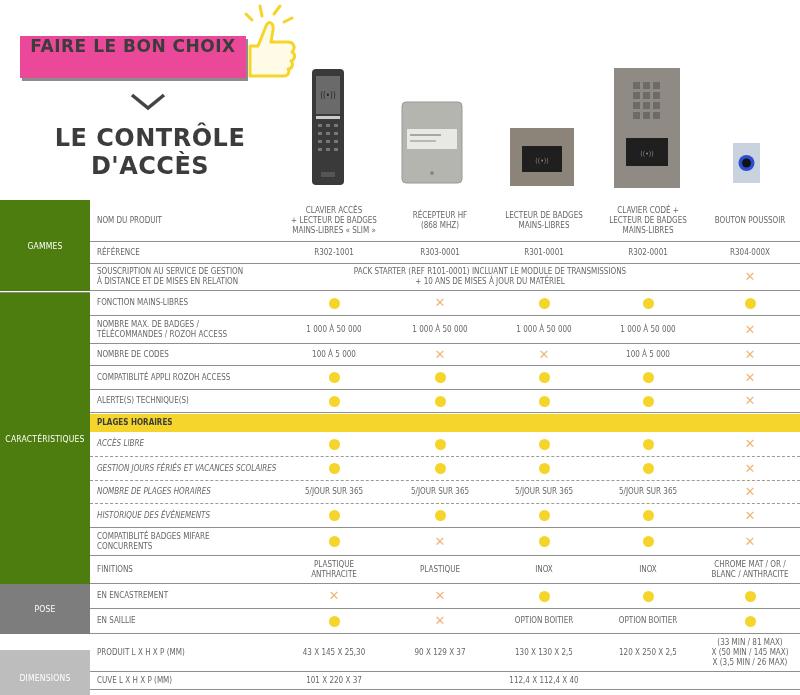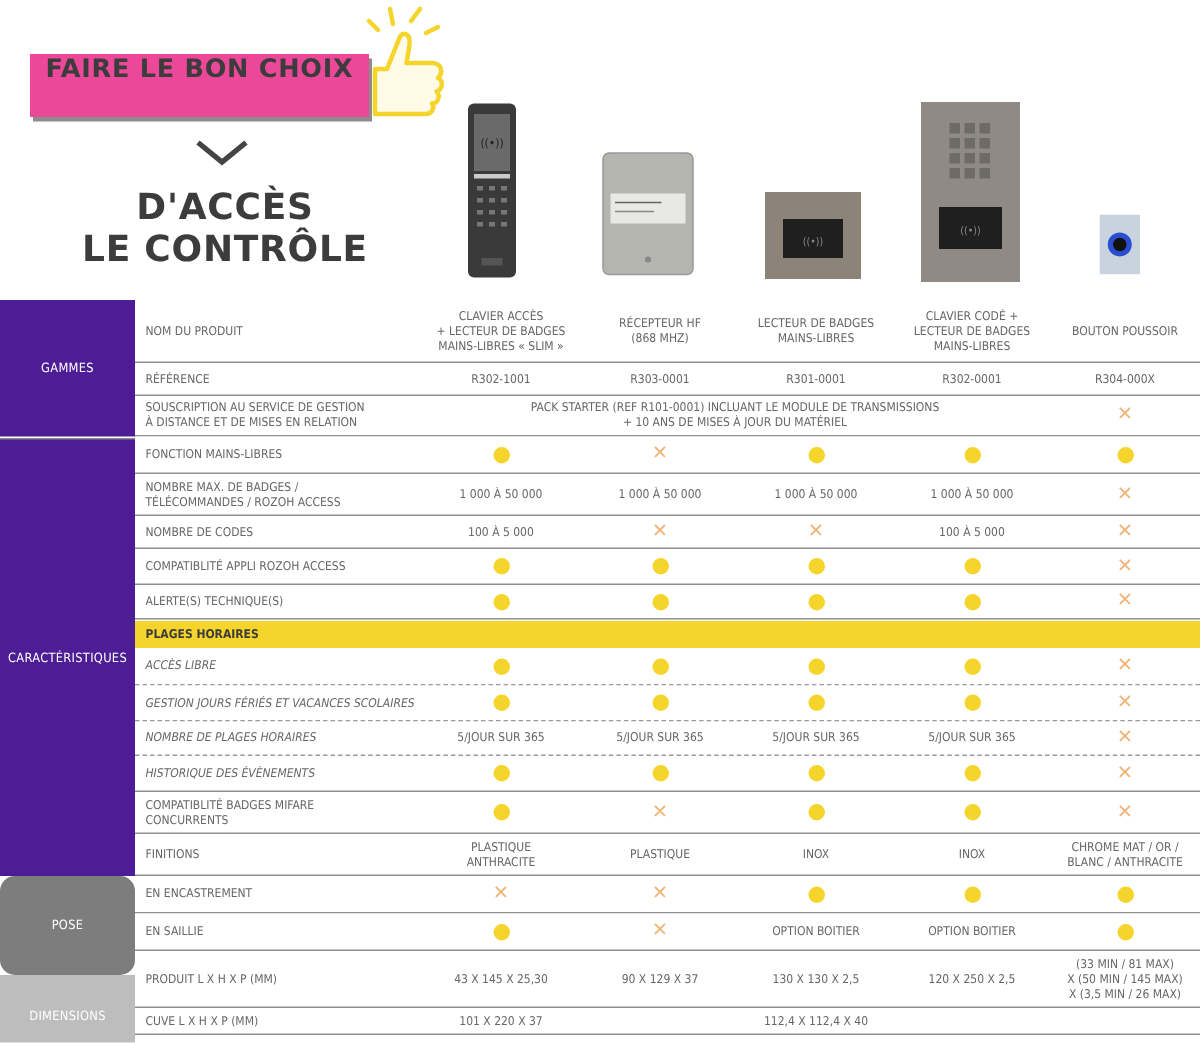--- a/index.html
+++ b/index.html
@@ -29,21 +29,21 @@
   .p1 { left: 311px; top: 68px; width: 34px; height: 118px; }
   .p2 { left: 401px; top: 101px; width: 62px; height: 83px; }
   .p3 { left: 510px; top: 128px; width: 64px; height: 58px; }
   .p4 { left: 614px; top: 68px; width: 66px; height: 120px; }
   .p5 { left: 733px; top: 143px; width: 27px; height: 40px; }
 
   
   .table { position: absolute; left: 0; top: 200px; width: 800px; }
   .sect { position: absolute; left: 0; width: 90px; display: flex; align-items: center; justify-content: center;
           font-size: 8.5px; color: #fff; letter-spacing: 0.2px; }
-  .sect.dark { background: #4c1d95; }
+  .sect.dark { background: #4d7c0f; }
   .sect.mid { background: #7d7d7d; }
   .sect.light { background: #bdbdbd; }
 
   .row { position: absolute; left: 90px; width: 710px; display: flex; align-items: center; border-bottom: 1.5px solid #8f8f8f; background: #fff; }
   .row.dash { border-bottom: 1px dashed #9a9a9a; }
   .row.yellow { background: #f5d52b; border-bottom: none; }
   .lbl { width: 190px; padding-left: 7px; font-size: 8px; line-height: 10px; color: #666; text-transform: uppercase; }
   .lbl.it { font-style: italic; }
   .yellow .lbl { font-weight: bold; color: #3c3c3c; }
   .cell { width: 104px; text-align: center; font-size: 8px; line-height: 10px; color: #666; display: flex; align-items: center; justify-content: center; }
@@ -66,22 +66,22 @@
     <line x1="34" y1="12" x2="40" y2="4"></line>
     <line x1="12" y1="18" x2="6" y2="12"></line>
     <line x1="44" y1="20" x2="52" y2="16"></line>
   </g>
   <path d="M10 74 L10 44 L18 44 L26 24 C28 18 34 20 33 28 L31 40 L48 40 C54 40 56 46 52 50 C56 52 55 58 51 59 C54 62 52 67 48 67 C50 70 48 74 44 74 Z" fill="#fffbe6" stroke="#f5d52b" stroke-width="3" stroke-linejoin="round"></path>
 </svg>
 <svg class="chevron" viewBox="0 0 40 20">
   <polyline points="4,3 20,16 36,3" fill="none" stroke="#444" stroke-width="3.5"></polyline>
 </svg>
 <div class="title">
+  <div>LE CONTRÔLE</div>
   <div>D'ACCÈS</div>
-  <div>LE CONTRÔLE</div>
 </div>
 
 <svg class="prod p1" viewBox="0 0 34 118">
   <rect x="1" y="1" width="32" height="116" rx="4" fill="#3a3a3a"></rect>
   <rect x="5" y="8" width="24" height="38" fill="#6a6a6a"></rect>
   <text x="17" y="30" font-size="8" text-anchor="middle" fill="#222">((•))</text>
   <rect x="5" y="48" width="24" height="3" fill="#ccc"></rect>
   <g fill="#777">
     <rect x="7" y="56" width="4" height="3"></rect>
       <rect x="15" y="56" width="4" height="3"></rect>
@@ -132,21 +132,21 @@
 <svg class="prod p5" viewBox="0 0 27 40">
   <rect x="0" y="0" width="27" height="40" fill="#c9d3e0"></rect>
   <circle cx="13.5" cy="20" r="8" fill="#2b4ed1"></circle>
   <circle cx="13.5" cy="20" r="4.5" fill="#111"></circle>
 </svg>
 
 <div class="table">
 
   <div class="sect dark" style="top:0; height:91px;">GAMMES</div>
   <div class="sect dark" style="top:92px; height:292px; border-top:1px solid #888;">CARACTÉRISTIQUES</div>
-  <div class="sect mid" style="top:384px; height:66px;border-radius:10px;">POSE</div>
+  <div class="sect mid" style="top:384px; height:50px;">POSE</div>
   <div class="sect light" style="top:450px; height:56px;">DIMENSIONS</div>
 
   <div style="position:absolute; left:90px; top:0; width:710px; border-top:1.5px solid #8f8f8f;"></div>
 
   <div class="row" style="top:0; height:42px;">
     <div class="lbl">NOM DU PRODUIT</div>
     <div class="cells">
       <div class="cell c1">
           <div>
             <div>CLAVIER ACCÈS</div>

